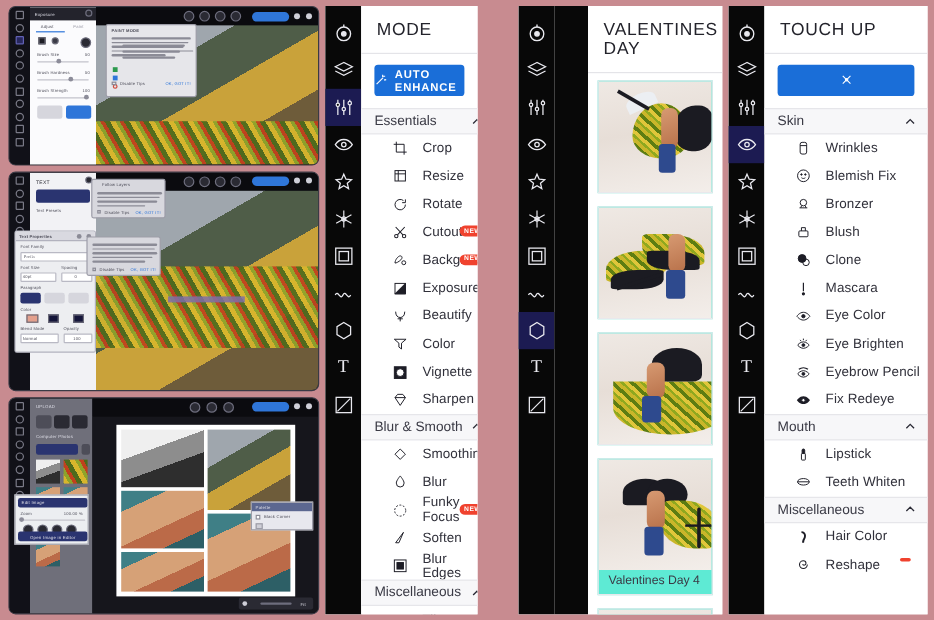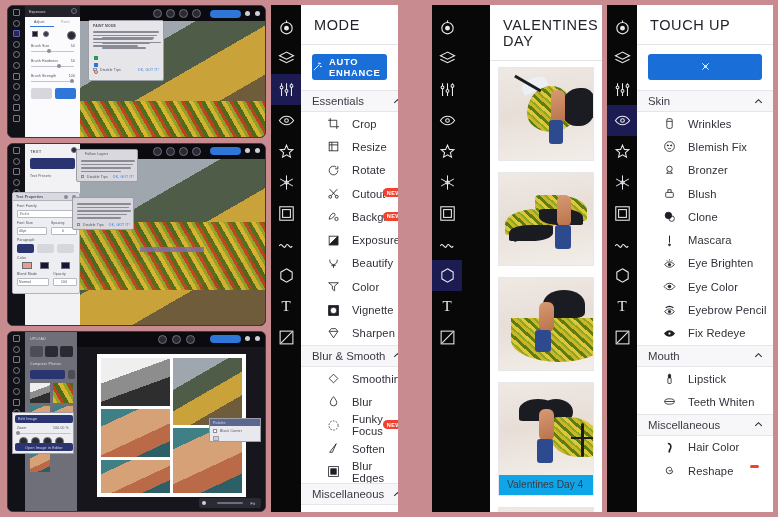--- a/index.html
+++ b/index.html
@@ -71,21 +71,21 @@
   .row .txt { font-size: 11.2px; color: #30303a; padding-left: 6px; letter-spacing: .1px; }
   .badge {
     position: absolute; right: -8px; top: 6.5px; background: #f0422e; color: #fff;
     font-size: 5.6px; font-weight: 700; letter-spacing: .4px;
     padding: 1.5px 5px 1.5px 4px; border-radius: 6px;
   }
 
   
   .thumbwrap { padding: 6px 8px 0 8px; }
   .thumb {
-    border: 1px solid #e8e8ec; margin-bottom: 11px; background: #0ea5e9;
+    border: 1px solid #e8e8ec; margin-bottom: 11px; background: #5eead4;
     overflow: hidden; cursor: pointer;
   }
   .thumb .art { height: 92px; position: relative; overflow: hidden; background:
      linear-gradient(170deg,#efe9e4 0%,#e7ded7 45%,#f3eeea 100%); }
   .thumb .cap { font-size: 10.2px; color: #3a3a45; padding: 4px 0 5px 8px; }
 
   
   .art .leaf {
     position: absolute; background:
       repeating-linear-gradient(42deg,#c9b62a 0 3px,#8fa81f 3px 5px,#e0c63a 5px 8px,#5d7d12 8px 11px);
@@ -913,35 +913,35 @@
           <svg viewBox="0 0 24 24" fill="none" stroke="currentColor" stroke-width="1.8">
             <path d="M12 3v13"></path>
               <circle cx="12" cy="20" r="1.6" fill="currentColor"></circle>
             </svg>
           </span>
         <span class="txt">Mascara</span>
       </div>
       <div class="row">
         <span class="ico">
           <svg viewBox="0 0 24 24" fill="none" stroke="currentColor" stroke-width="1.5">
+            <path d="M2 12s4-6 10-6 10 6 10 6-4 6-10 6S2 12 2 12z"></path>
+              <circle cx="12" cy="12" r="2.5" fill="currentColor"></circle>
+            </svg>
+          </span>
+        <span class="txt">Eye Color</span>
+      </div>
+      <div class="row">
+        <span class="ico">
+          <svg viewBox="0 0 24 24" fill="none" stroke="currentColor" stroke-width="1.5">
             <path d="M3 14s4-5 9-5 9 5 9 5-4 5-9 5-9-5-9-5z"></path>
               <circle cx="12" cy="14" r="2.2" fill="currentColor"></circle>
             <path d="M7 6l1.5 2M12 4v2.5M17 6l-1.5 2"></path>
             </svg>
           </span>
         <span class="txt">Eye Brighten</span>
-      </div>
-      <div class="row">
-        <span class="ico">
-          <svg viewBox="0 0 24 24" fill="none" stroke="currentColor" stroke-width="1.5">
-            <path d="M2 12s4-6 10-6 10 6 10 6-4 6-10 6S2 12 2 12z"></path>
-              <circle cx="12" cy="12" r="2.5" fill="currentColor"></circle>
-            </svg>
-          </span>
-        <span class="txt">Eye Color</span>
       </div>
       <div class="row">
         <span class="ico">
           <svg viewBox="0 0 24 24" fill="none" stroke="currentColor" stroke-width="1.5">
             <path d="M3 14s4-5 9-5 9 5 9 5-4 5-9 5-9-5-9-5z"></path>
               <circle cx="12" cy="14" r="2.2" fill="currentColor"></circle>
             <path d="M5 7c4-3 10-3 14 0" stroke-width="2"></path>
             </svg>
           </span>
         <span class="txt">Eyebrow Pencil</span>

